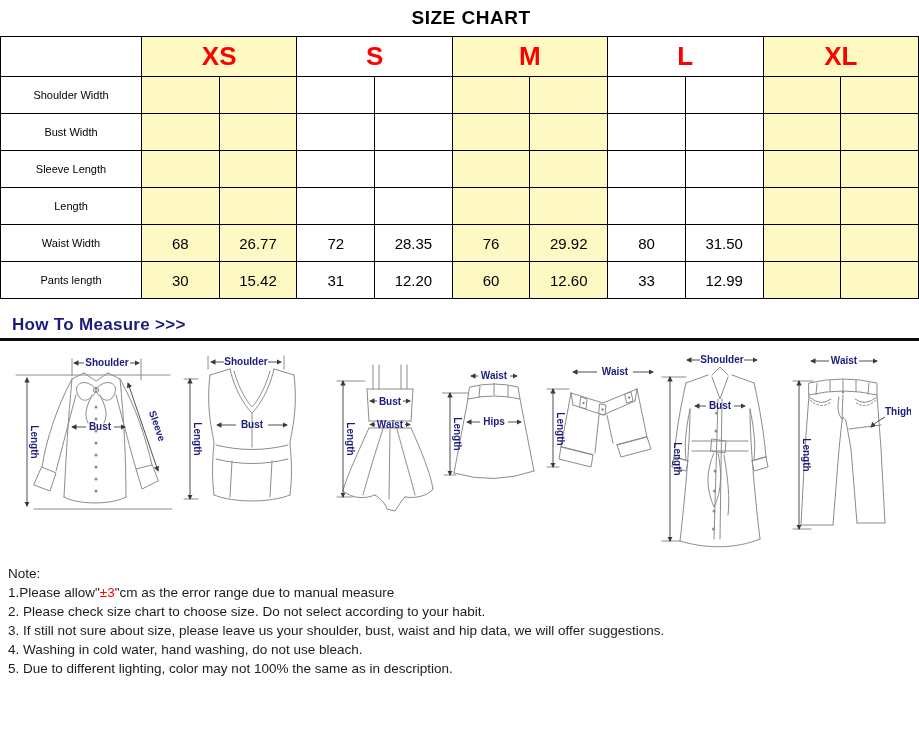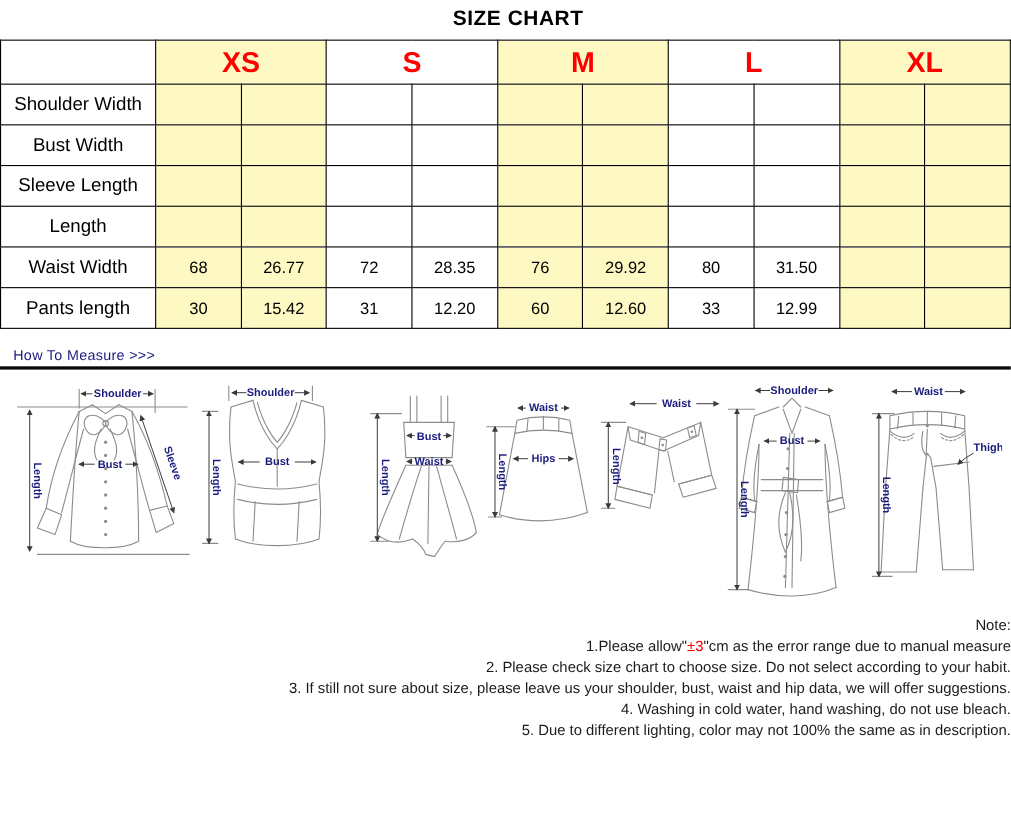--- a/index.html
+++ b/index.html
@@ -8,39 +8,39 @@
 
   
   .title{font-size:19px;font-weight:bold;text-align:center;margin:7px 0 7px 0;letter-spacing:.5px;padding-left:23px;}
 
   
   table.size-chart{border-collapse:collapse;width:919px;table-layout:fixed;}
   table.size-chart th,table.size-chart td{border:1px solid #000;text-align:center;vertical-align:middle;padding:0;overflow:hidden;}
   .shade{background:#fef9c3;}
   .size-h{color:#ff0000;font-size:26px;font-weight:bold;height:39px;font-family:"Liberation Sans",sans-serif;}
   .unit-h{font-size:13px;font-weight:bold;height:37px;}
-  .row-label{font-size:17px;font-weight:normal;height:36px;background:#fff;}
+  .row-label{font-size:11px;font-weight:normal;height:36px;background:#fff;}
   td.val{font-size:15px;height:36px;}
   td.corner-cell{background:#fff;}
 
   
-  .measure-heading{color:#1b1b7e;font-size:13px;font-weight:normal;margin:16px 0 3px 12px;letter-spacing:.3px;}
+  .measure-heading{color:#1b1b7e;font-size:17px;font-weight:bold;margin:16px 0 3px 12px;letter-spacing:.3px;}
   .rule{height:3px;background:#0a0a0a;width:919px;}
 
   
   .figures{display:flex;justify-content:space-between;align-items:flex-start;padding:8px 8px 0 8px;}
   .figures svg{display:block;}
   .lbl{font-family:"Liberation Sans",sans-serif;font-size:10px;font-weight:bold;fill:#1b1b7e;}
   .g{fill:none;stroke:#8c8c8c;stroke-width:1;stroke-linejoin:round;stroke-linecap:round;}
   .a{fill:none;stroke:#3a3a3a;stroke-width:.9;}
   .dot{fill:#8c8c8c;stroke:none;}
   .dash{stroke-dasharray:2 2;}
 
   
-  .notes{margin:10px 0 0 8px;font-size:13.5px;line-height:19px;color:#1c1c1c;text-align:right;}
+  .notes{margin:10px 0 0 8px;font-size:13.5px;line-height:19px;color:#1c1c1c;}
   .red{color:#ff0000;}
 </style>
 </head>
 <body>
 
 <div class="page">
 
   <div class="title">SIZE CHART</div>
 
   <table class="size-chart">

